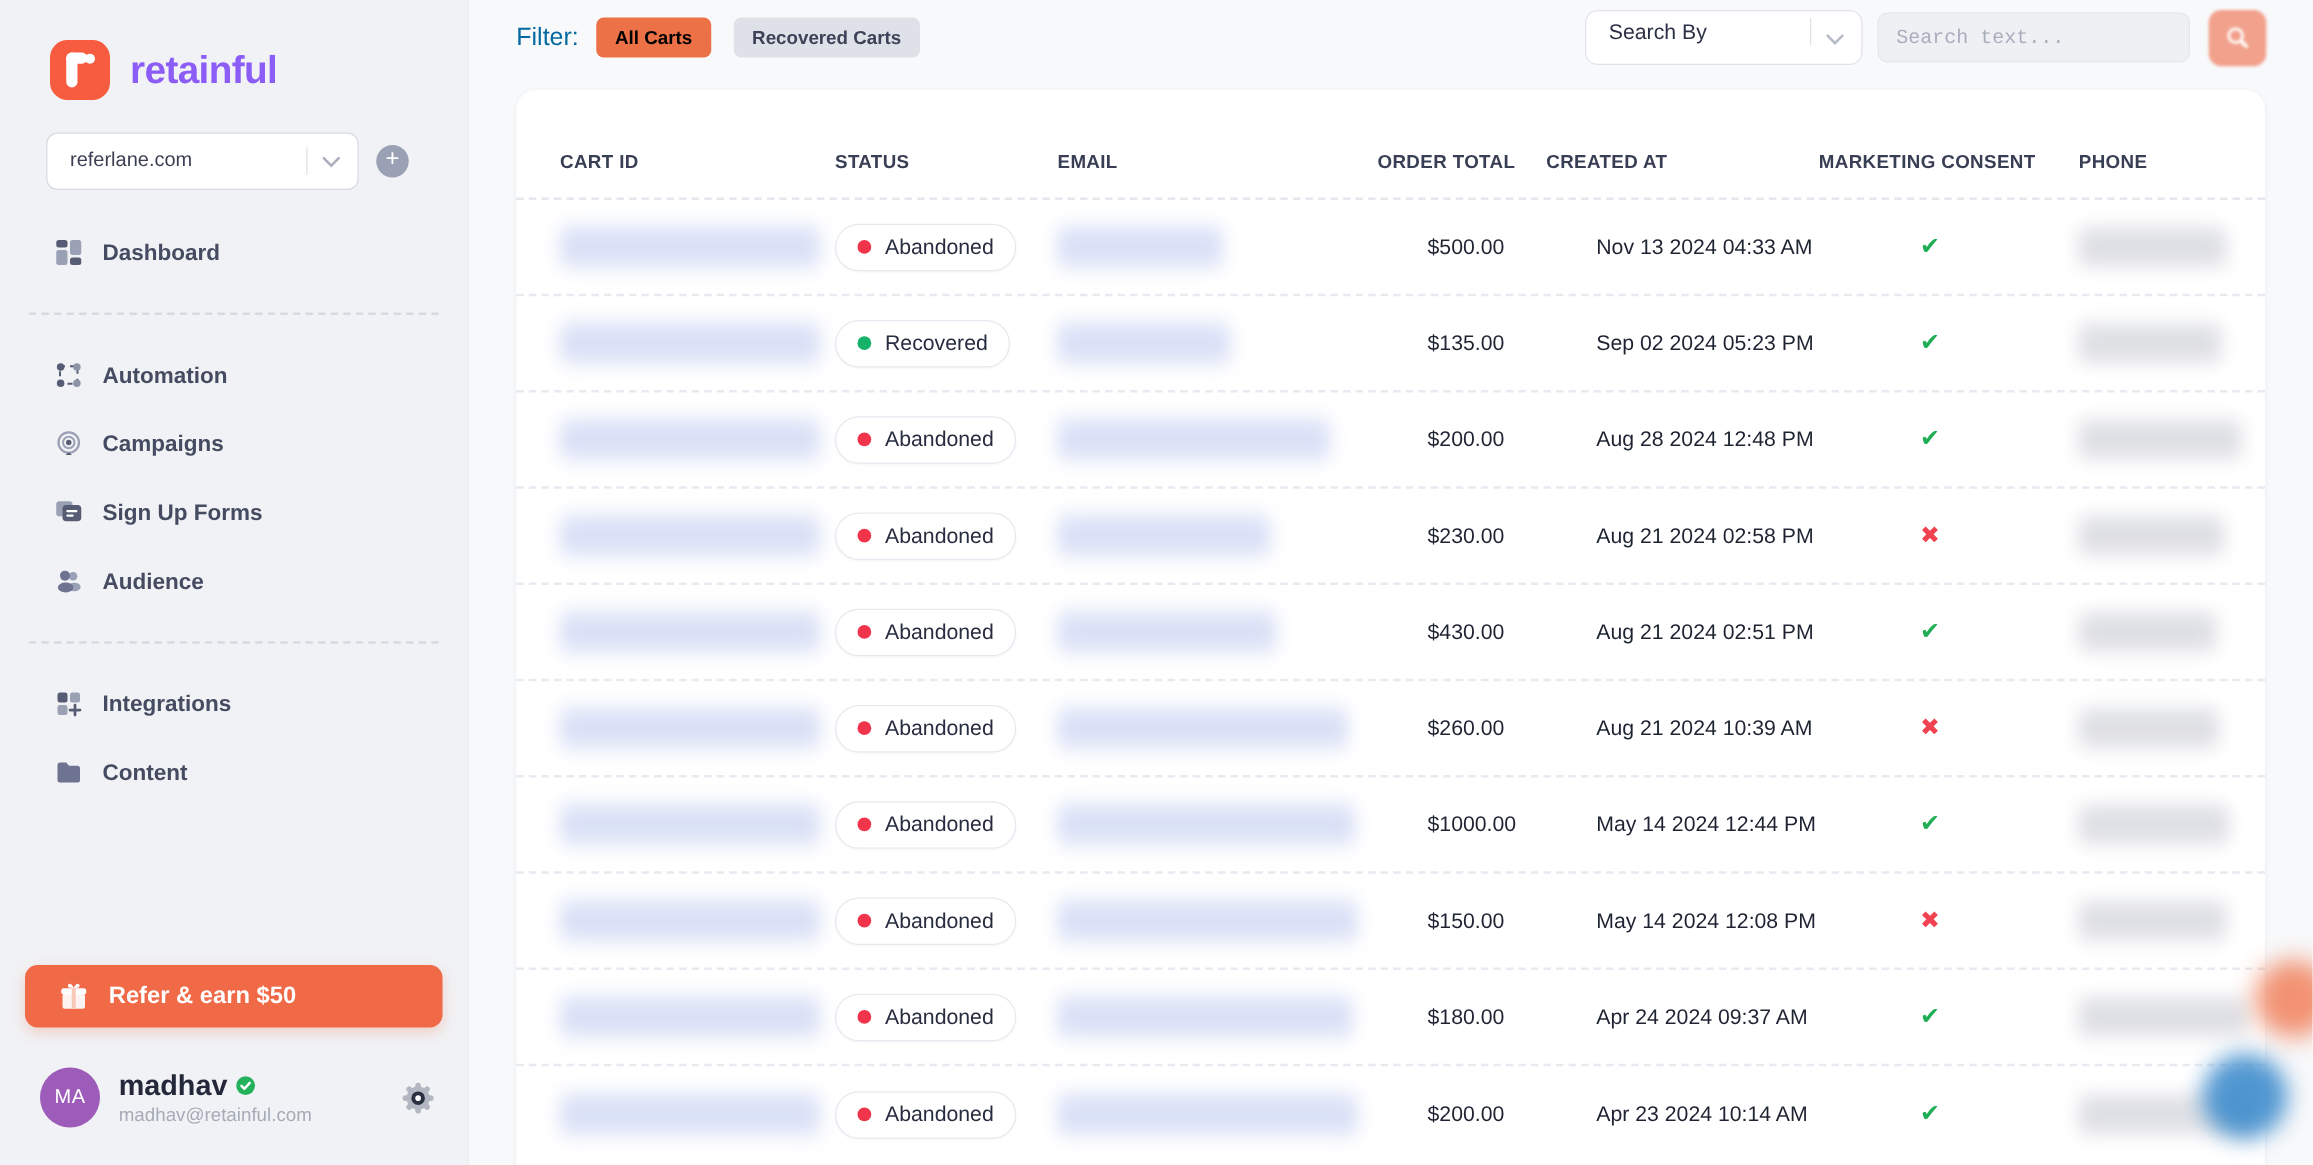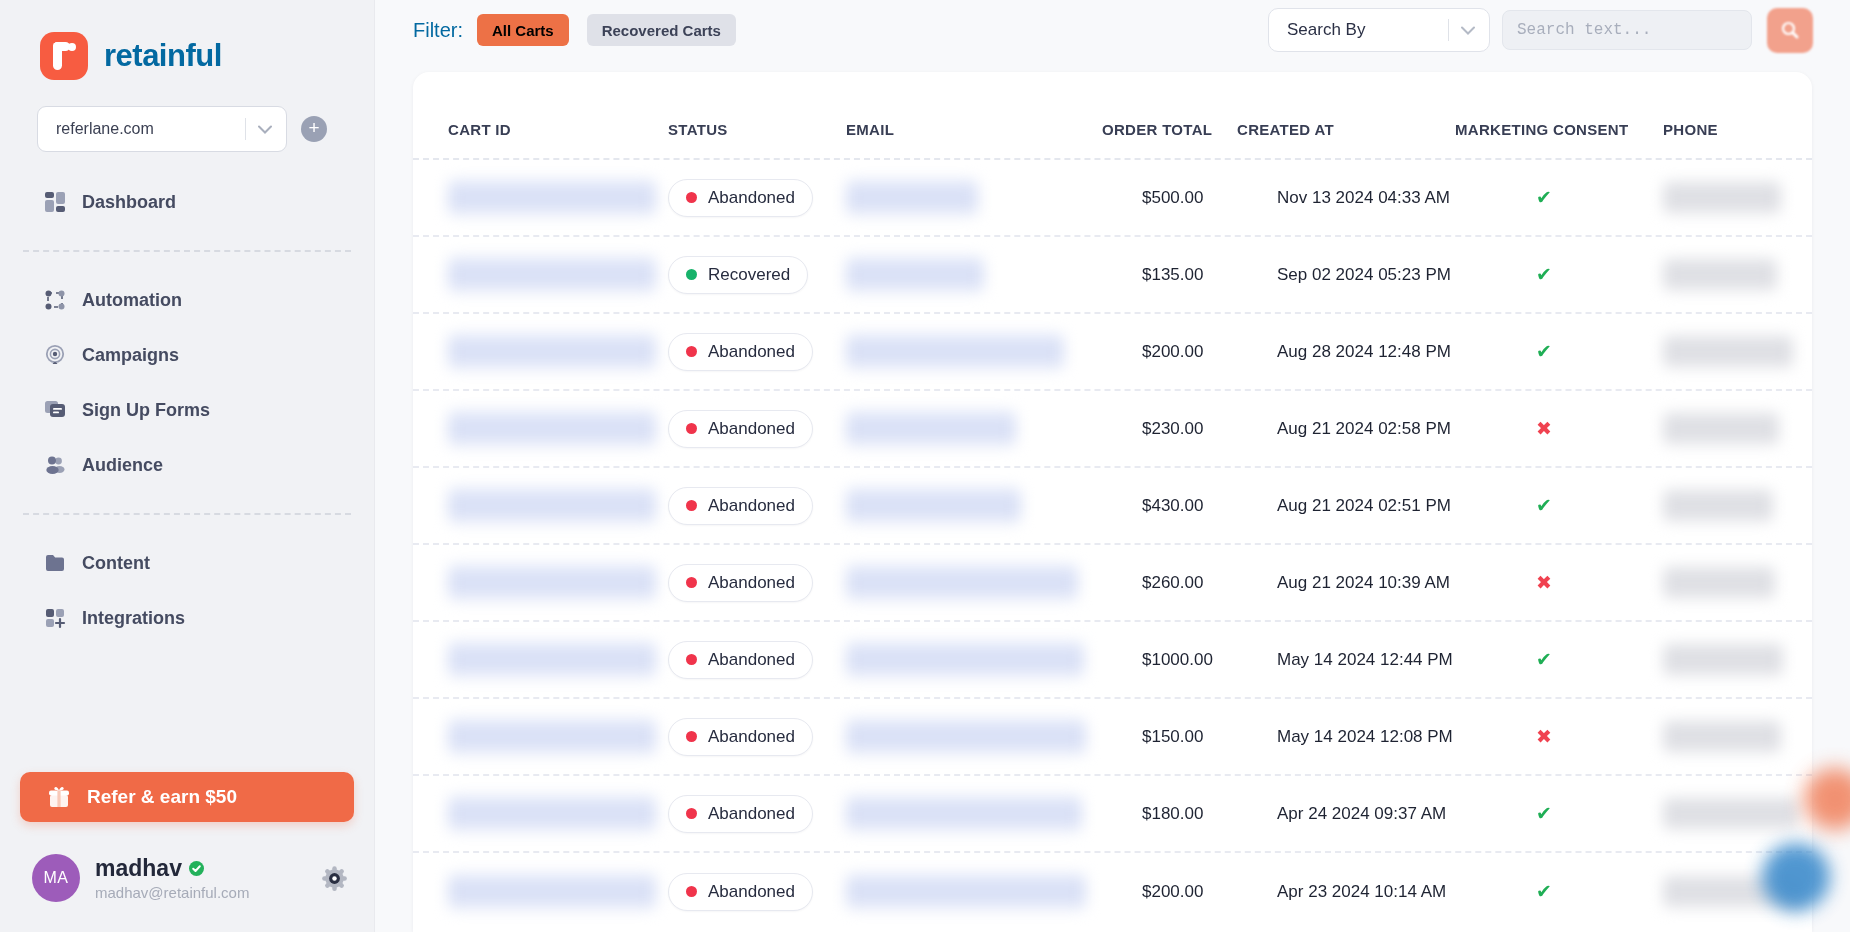--- a/index.html
+++ b/index.html
@@ -25,21 +25,21 @@
     background:#fff; border-radius:5px;
   }
   .logo-mark .hook {
     position:absolute; left:13px; top:10px; width:17px; height:9px;
     background:#fff; border-radius:5px;
   }
   .logo-mark .dot {
     position:absolute; right:12px; top:11px; width:8px; height:8px;
     background:#fff; border-radius:50%;
   }
-  .logo-text { font-size:31px; font-weight:800; color:#0369a1; letter-spacing:-0.5px;text-align:right; }
+  .logo-text { font-size:31px; font-weight:800; color:#8b5cf6; letter-spacing:-0.5px;text-align:right; }
 
   .store-row { display:flex; align-items:center; gap:14px; margin:26px 0 0 17px; }
   .store-select {
     width:250px; height:46px; background:#fff; border:1px solid #d8dbe3;
     border-radius:9px; display:flex; align-items:center; padding:0 14px 0 18px;
     cursor:pointer;
   }
   .store-select .value { font-size:16px; color:#3a3f52; flex:1; }
   .vdiv { width:1px; height:22px; background:#dfe2e8; margin-right:12px; }
   .add-store {
@@ -86,21 +86,21 @@
   .chip {
     height:32px; border-radius:6px; padding:0 15px; font-size:15px; font-weight:700;
     display:inline-flex; align-items:center; cursor:pointer; border:none;
   }
   .chip-active { background:#ed7146; color:#000000; margin-right:18px; }
   .chip-inactive { background:#dfe1e8; color:#3c4257; }
 
   .search-group { margin-left:auto; display:flex; align-items:center; }
   .search-by {
     width:222px; height:44px; background:#fff; border:1px solid #e0e3ea; border-radius:10px;
-    display:flex; align-items:center; padding:0 14px 0 18px; cursor:pointer;
+    display:flex; align-items:flex-end; padding:0 14px 15px 18px; cursor:pointer;
   }
   .search-by .value { font-size:17px; color:#2b3045; flex:1; }
   .search-input {
     width:250px; height:40px; margin-left:12px; background:#eef0f4;
     border:1px solid #e3e6ec; border-radius:8px; padding:0 14px;
     font-size:16px; color:#3a3f52; outline:none;
     font-family:Liberation Mono, monospace;
   }
   .search-input::placeholder { color:#a8aebc; }
   .search-btn {
@@ -248,36 +248,36 @@
           </svg>
       </span>
       <span>Audience</span>
     </div>
 
     <div class="nav-divider"></div>
 
     <div class="nav-item">
       <span class="nicon">
         <svg width="22" height="22" viewBox="0 0 22 22">
-            <path d="M2 5 a2 2 0 0 1 2-2 h5 l2.2 2.6 H18 a2 2 0 0 1 2 2 V17 a2 2 0 0 1 -2 2 H4 a2 2 0 0 1 -2-2 Z" fill="#6d7390"></path>
-          </svg>
-      </span>
-      <span>Content</span>
-    </div>
-
-    <div class="nav-item">
-      <span class="nicon">
-        <svg width="22" height="22" viewBox="0 0 22 22">
             <rect x="2" y="2" width="8" height="8" rx="2" fill="#565c74"></rect>
             <rect x="12" y="2" width="8" height="8" rx="2" fill="#9ba1b5"></rect>
             <rect x="2" y="12" width="8" height="8" rx="2" fill="#9ba1b5"></rect>
             <path d="M16 12 v8 M12 16 h8" stroke="#565c74" stroke-width="2.2" stroke-linecap="round"></path>
           </svg>
       </span>
       <span>Integrations</span>
+    </div>
+
+    <div class="nav-item">
+      <span class="nicon">
+        <svg width="22" height="22" viewBox="0 0 22 22">
+            <path d="M2 5 a2 2 0 0 1 2-2 h5 l2.2 2.6 H18 a2 2 0 0 1 2 2 V17 a2 2 0 0 1 -2 2 H4 a2 2 0 0 1 -2-2 Z" fill="#6d7390"></path>
+          </svg>
+      </span>
+      <span>Content</span>
     </div>
 
   </nav>
 
   <button class="refer-btn">
     <span style="display:flex;">
       <svg width="24" height="24" viewBox="0 0 24 24">
           <rect x="3" y="10" width="18" height="12" rx="2" fill="#ffffff" opacity="0.92"></rect>
           <rect x="2" y="5.5" width="20" height="5" rx="2" fill="#ffffff"></rect>
           <rect x="10.4" y="5.5" width="3.2" height="16.5" fill="#f8c9b8"></rect>

